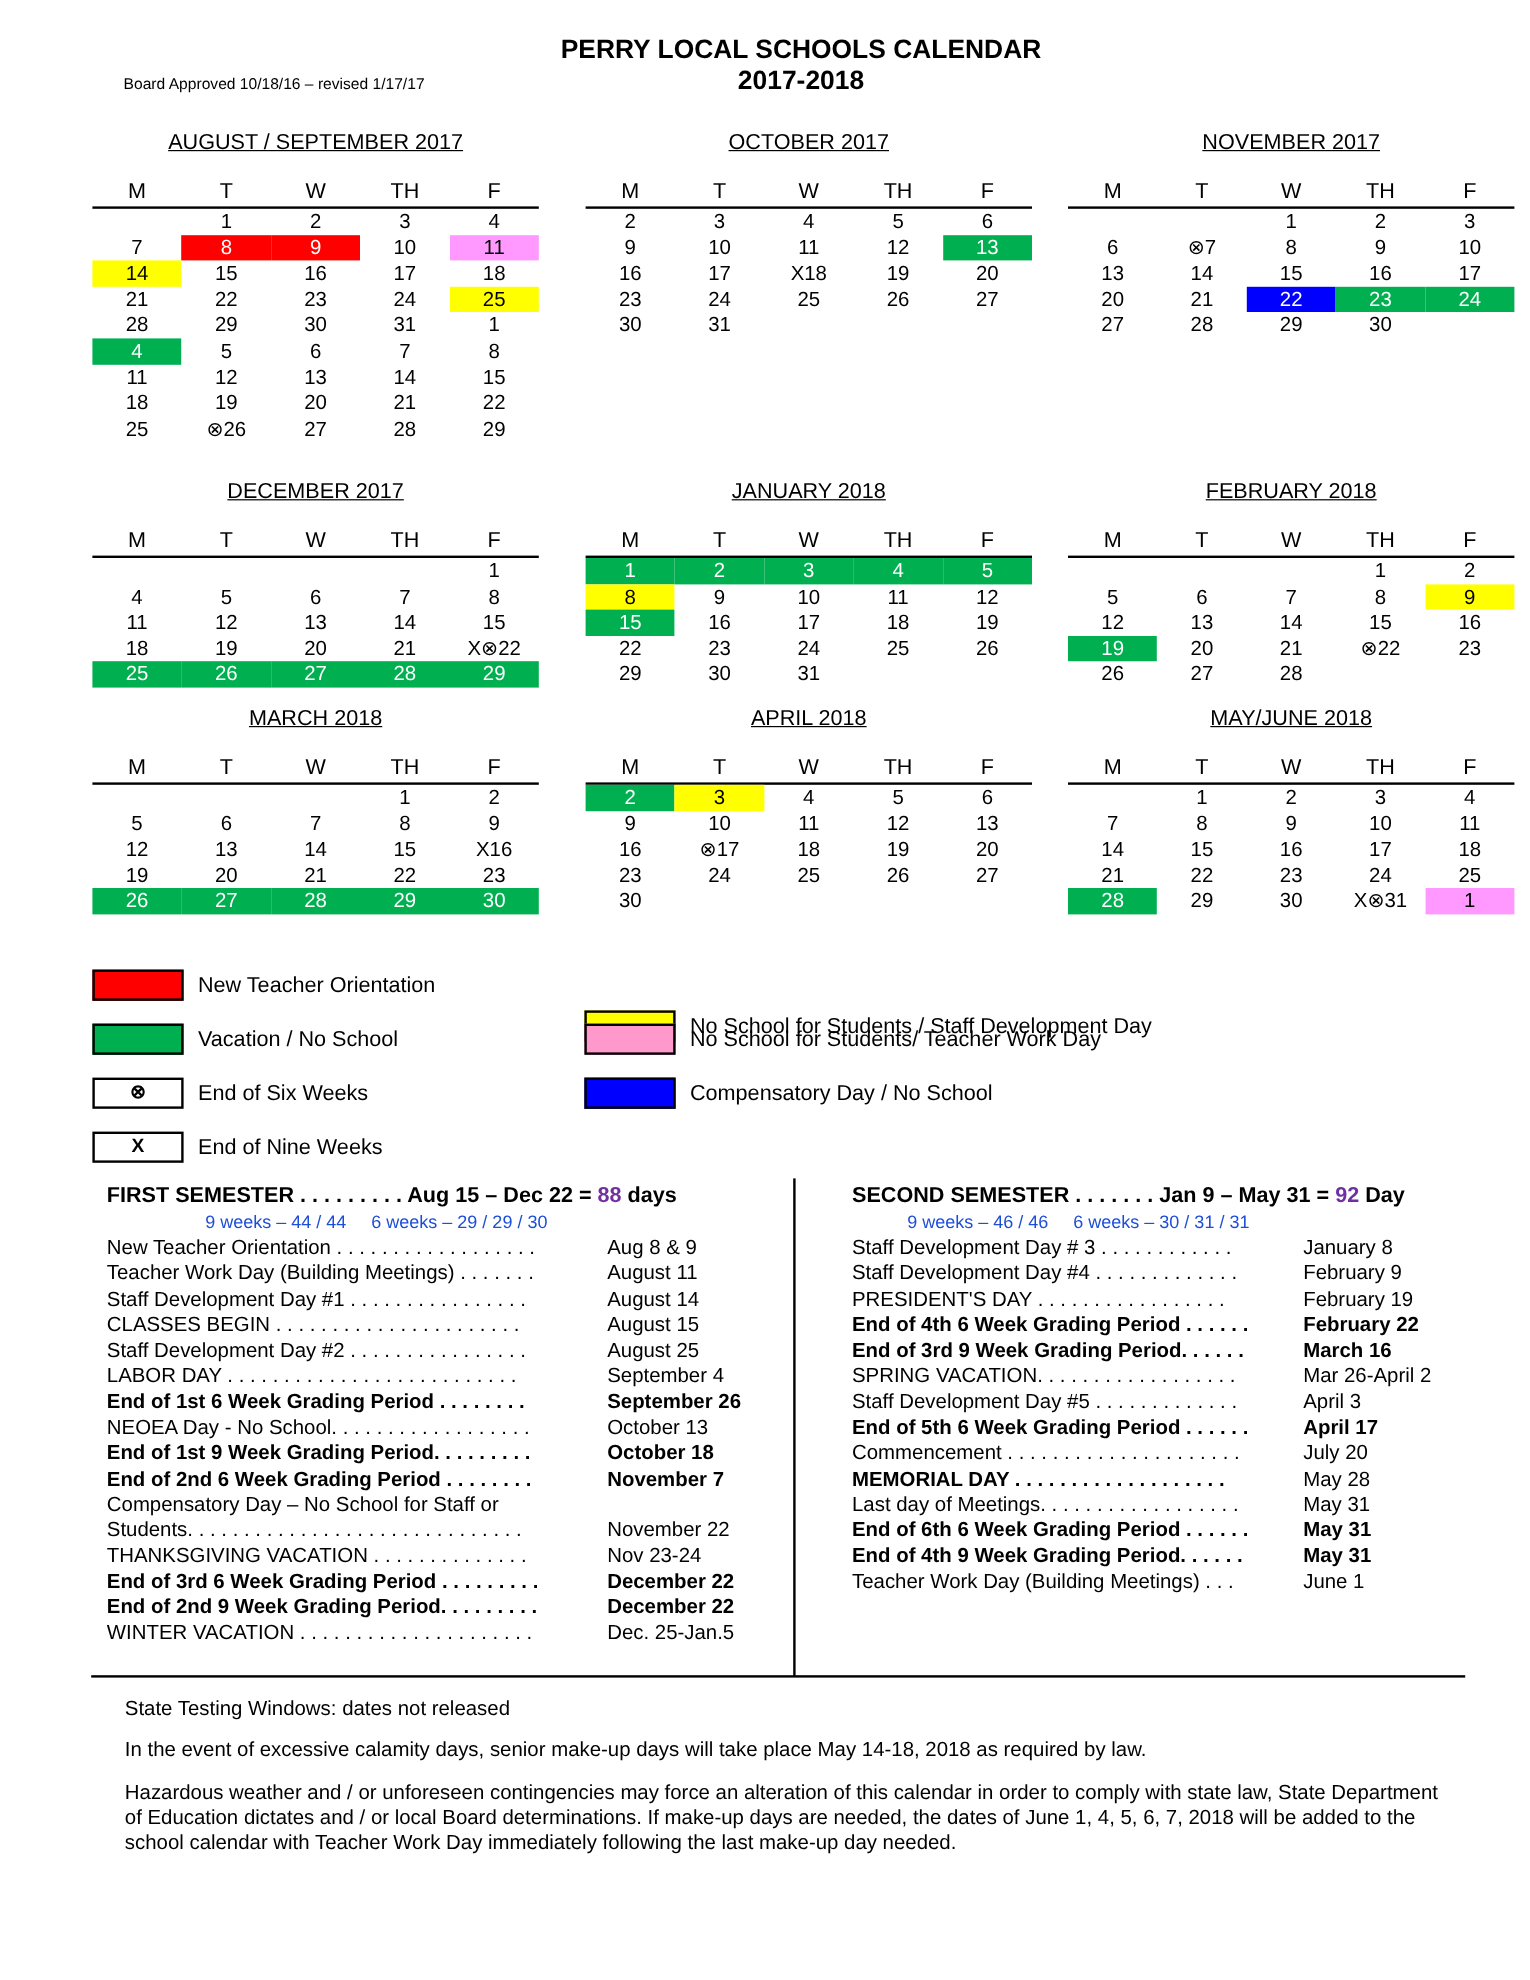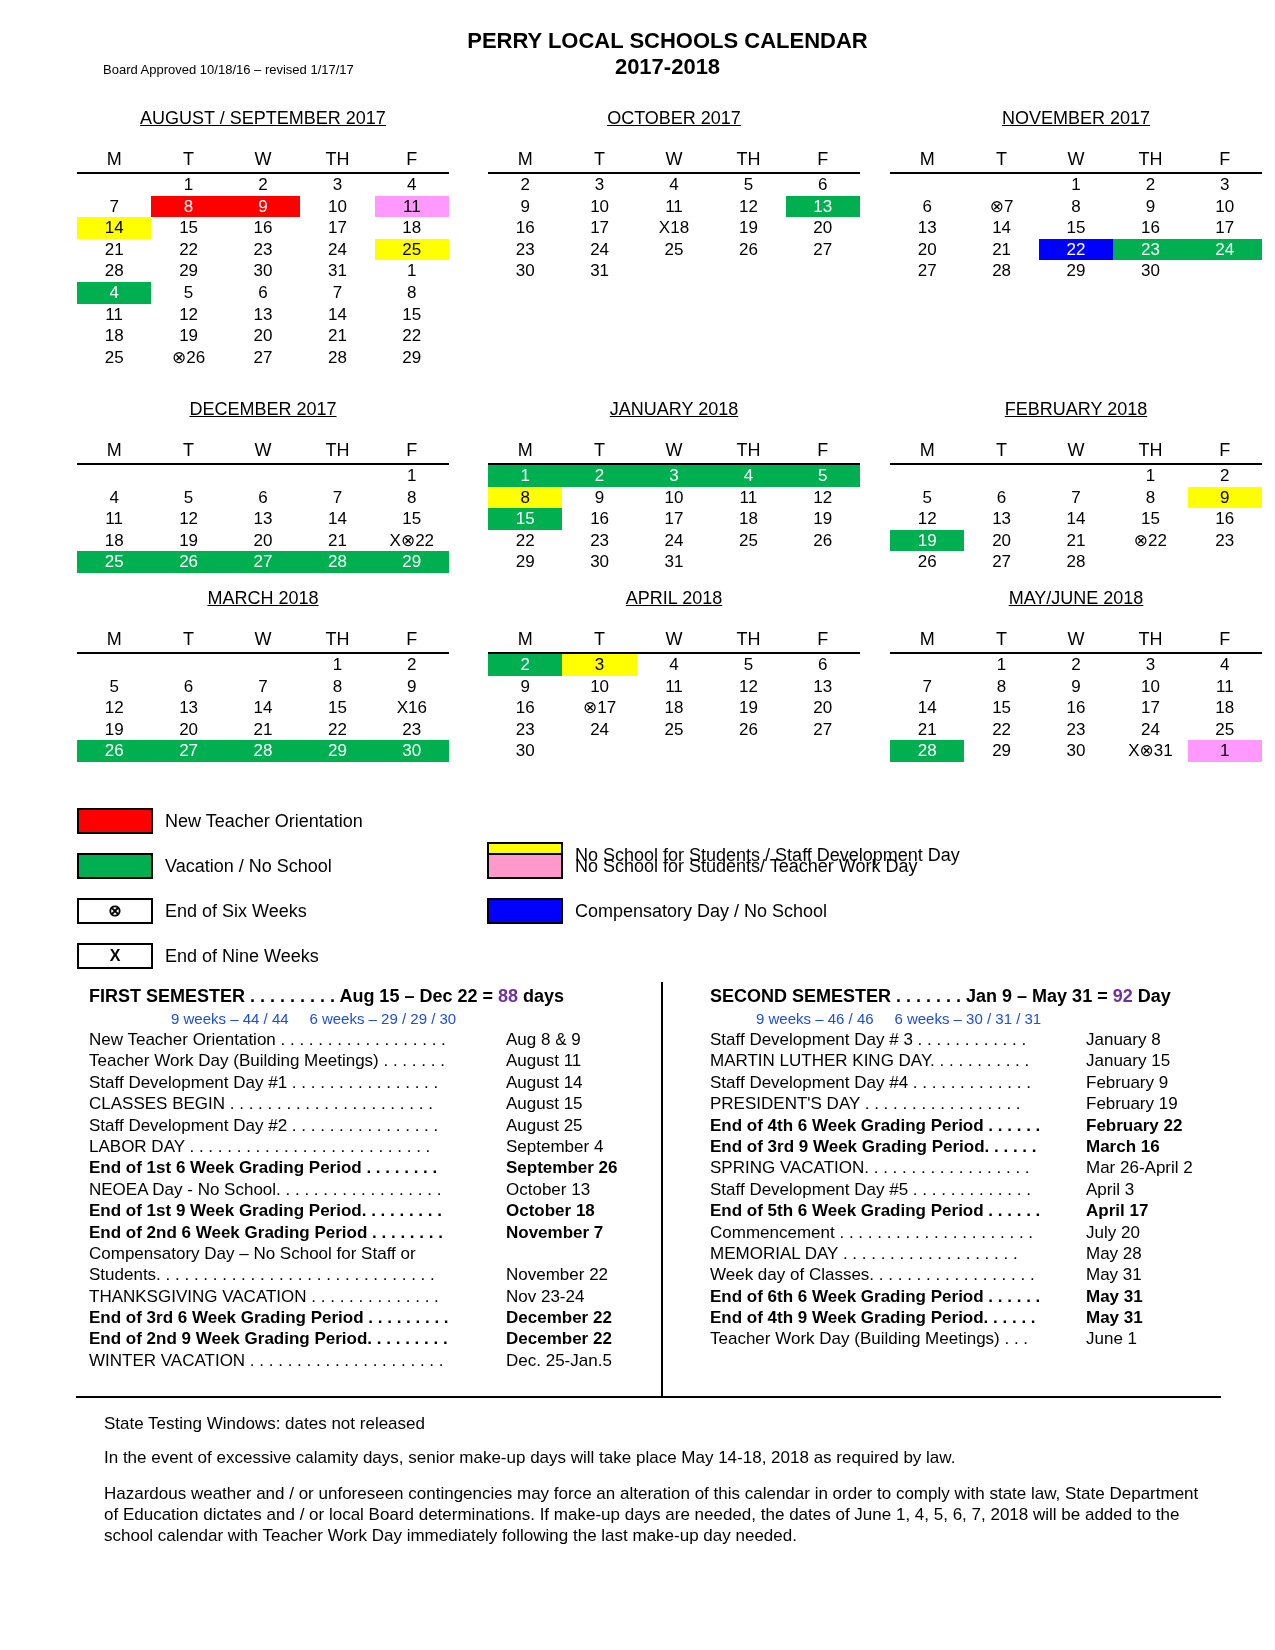--- a/index.html
+++ b/index.html
@@ -505,24 +505,20 @@
     <span>SECOND SEMESTER</span>
     <span>. . . . . . . Jan 9 – May 31 = </span><span class="purple">92</span><span> Day</span>
   </div>
   <div class="sem-sub" style="padding-left:46px;white-space:pre;">9 weeks – 46 / 46     6 weeks – 30 / 31 / 31</div>
   <div class="events" id="ev2">
       <div class="ev">
         <span class="lbl" style="width: 376px;">Staff Development Day # 3 . . . . . . . . . . . .</span>
         <span>January 8</span>
       </div>
       <div class="ev">
-        <span class="lbl" style="width: 376px;">MARTIN LUTHER KING DAY. . . . . . . . . . .</span>
-        <span>January 15</span>
-      </div>
-      <div class="ev">
         <span class="lbl" style="width: 376px;">Staff Development Day #4 . . . . . . . . . . . . .</span>
         <span>February 9</span>
       </div>
       <div class="ev">
         <span class="lbl" style="width: 376px;">PRESIDENT'S DAY  . . . . . . . . . . . . . . . . .</span>
         <span>February 19</span>
       </div>
       <div class="ev bold">
         <span class="lbl" style="width: 376px;">End of 4th 6 Week Grading Period . . . . . .</span>
         <span>February 22</span>
@@ -541,25 +537,25 @@
       </div>
       <div class="ev bold">
         <span class="lbl" style="width: 376px;">End of 5th 6 Week Grading Period . . . . . .</span>
         <span>April 17</span>
       </div>
       <div class="ev">
         <span class="lbl" style="width: 376px;">Commencement . . . . . . . . . . . . . . . . . . . . .</span>
         <span>July 20</span>
       </div>
       <div class="ev">
-        <span class="lbl" style="width: 376px;">MEMORIAL DAY  . . . . . . . . . . . . . . . . . . .</span>
+        <span class="lbl" style="width: 376px; font-weight: bold;">MEMORIAL DAY  . . . . . . . . . . . . . . . . . . .</span>
         <span>May 28</span>
       </div>
       <div class="ev">
-        <span class="lbl" style="width: 376px;">Week day of Classes. . . . . . . . . . . . . . . . . .</span>
+        <span class="lbl" style="width: 376px;">Last day of Meetings. . . . . . . . . . . . . . . . . .</span>
         <span>May 31</span>
       </div>
       <div class="ev bold">
         <span class="lbl" style="width: 376px;">End of 6th 6 Week Grading Period . . . . . .</span>
         <span>May 31</span>
       </div>
       <div class="ev bold">
         <span class="lbl" style="width: 376px;">End of 4th 9 Week Grading Period. . . . . .</span>
         <span>May 31</span>
       </div>

